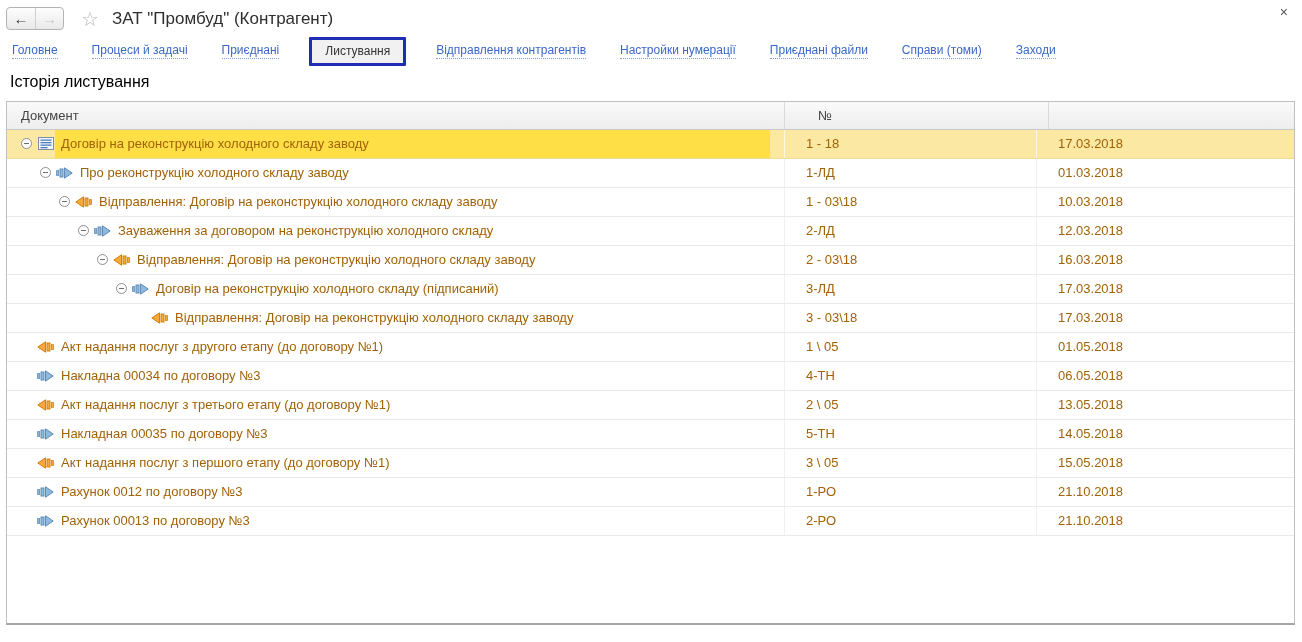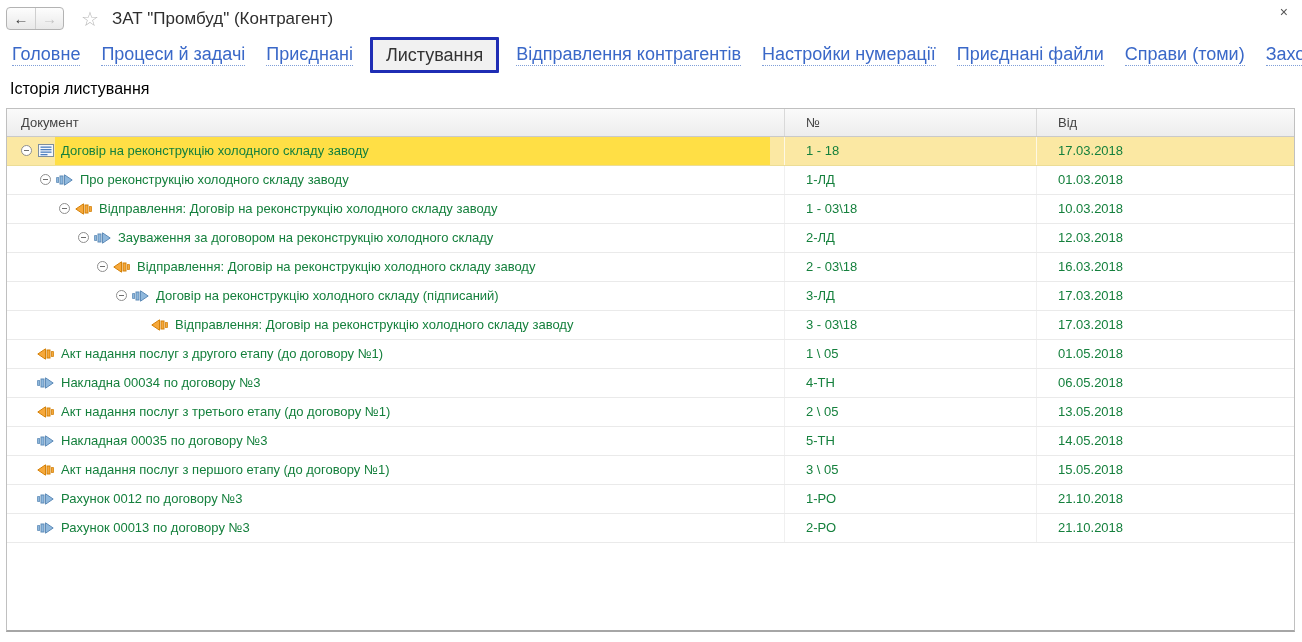--- a/index.html
+++ b/index.html
@@ -13,39 +13,39 @@
   .histbox{display:flex;height:23px;border:1px solid #b3b3b3;border-radius:4px;
     background:linear-gradient(#fdfdfd,#e9e9e9);overflow:hidden;}
   .hist-btn{width:28px;display:flex;align-items:center;justify-content:center;
     font-size:15px;font-weight:bold;cursor:pointer;}
   .hist-btn.back{color:#3b3b3b;}
   .hist-btn.fwd{color:#c4c4c4;border-left:1px solid #cfcfcf;}
   .star{margin-left:17px;font-size:20px;color:#b9b9b9;line-height:1;cursor:pointer;}
   .title{margin-left:13px;font-size:17px;color:#2e2e2e;white-space:nowrap;}
   .close{position:absolute;right:14px;top:4px;font-size:14px;color:#555;cursor:pointer;}
   
-  .nav{display:flex;align-items:center;padding:12px 10px 14px 12px;font-size:18px;}
+  .nav{display:flex;align-items:center;padding:12px 10px 14px 12px;font-size:12px;gap:13px;}
   .nav-link{color:var(--link);border-bottom:1px dotted #7f9ed8;margin-right:21px;
     cursor:pointer;white-space:nowrap;line-height:1.15;}
   .nav-link.active{color:#333;border:3px solid var(--tabborder);background:#f1f1f1;
     padding:5px 13px;margin:-9px 17px -9px -4px;border-radius:1px;text-align:center;}
   
   .heading{font-size:16px;color:#000000;margin:0 0 10px 10px;}
   
   .grid{margin-left:6px;width:1289px;height:524px;border:1px solid #c0c0c0;
     border-bottom:2px solid #a6a6a6;background:#fff;}
   .g-head{display:flex;height:28px;background:linear-gradient(#fafafa,#ededed);
-    border-bottom:1px solid #c9c9c9;color:#444;font-size:13px;}
+    border-bottom:1px solid #c9c9c9;color:#444;font-size:13px;gap:12px;}
   .hc{display:flex;align-items:center;}
   .hc-doc{width:778px;padding-left:14px;border-right:1px solid #d9d9d9;}
   .hc-num{width:252px;padding-left:21px;border-right:1px solid #d9d9d9;}
   .hc-date{flex:1;padding-left:21px;}
   .g-body{height:493px;overflow:hidden;}
   .t-row{display:flex;height:29px;border-bottom:1px solid #eaeaea;font-size:13px;
-    color:#15803d;align-items:stretch;cursor:pointer;}
+    color:#a16207;align-items:stretch;cursor:pointer;}
   .c{display:flex;align-items:center;border-right:1px solid #f0f0f0;}
   .c-doc{width:778px;overflow:hidden;}
   .c-num{width:252px;padding-left:21px;}
   .c-date{flex:1;padding-left:21px;border-right:none;}
   .t-row.selected{background:var(--selected);border-bottom-color:#ecdd96;}
   .t-row.selected .c{border-right-color:rgba(255,255,255,0.7);}
   .indent{flex-shrink:0;height:1px;}
   .exp{width:15px;flex-shrink:0;display:flex;align-items:center;justify-content:center;}
   .exp-circle{width:11px;height:11px;border:1px solid #8f8f8f;border-radius:50%;
     position:relative;background:#fff;}
@@ -78,21 +78,20 @@
     <div class="nav-link">Справи (томи)</div>
     <div class="nav-link">Заходи</div>
   </div>
 
 <div class="heading">Історія листування</div>
 
 <div class="grid">
   <div class="g-head">
     <div class="hc hc-doc">Документ</div>
     <div class="hc hc-num">№</div>
-    <div class="hc hc-date">Від</div>
   </div>
   <div class="g-body">
       <div class="t-row selected">
         <div class="c c-doc">
           <span class="indent" style="width: 12px;"></span>
           <span class="exp">
             <span class="exp-circle"></span>
           </span>
           <span class="ric">
             <svg width="16" height="13" viewBox="0 0 16 13">

